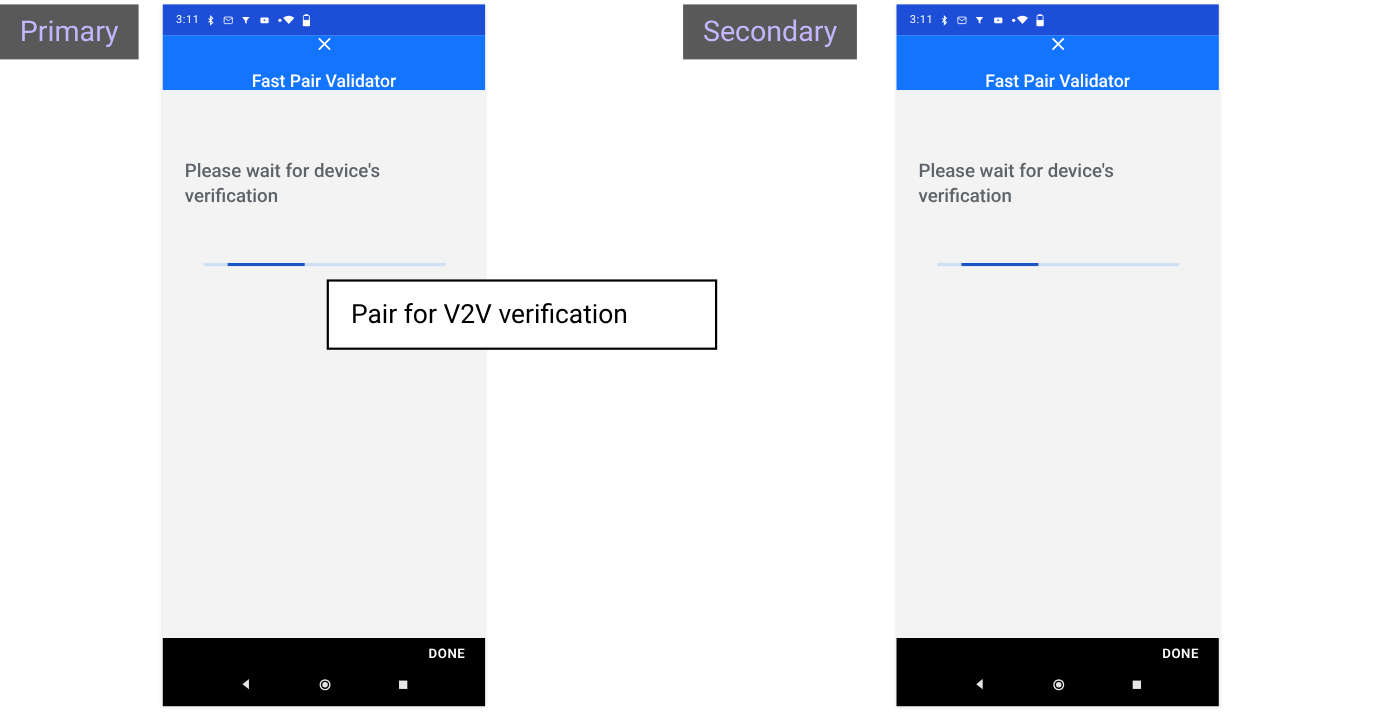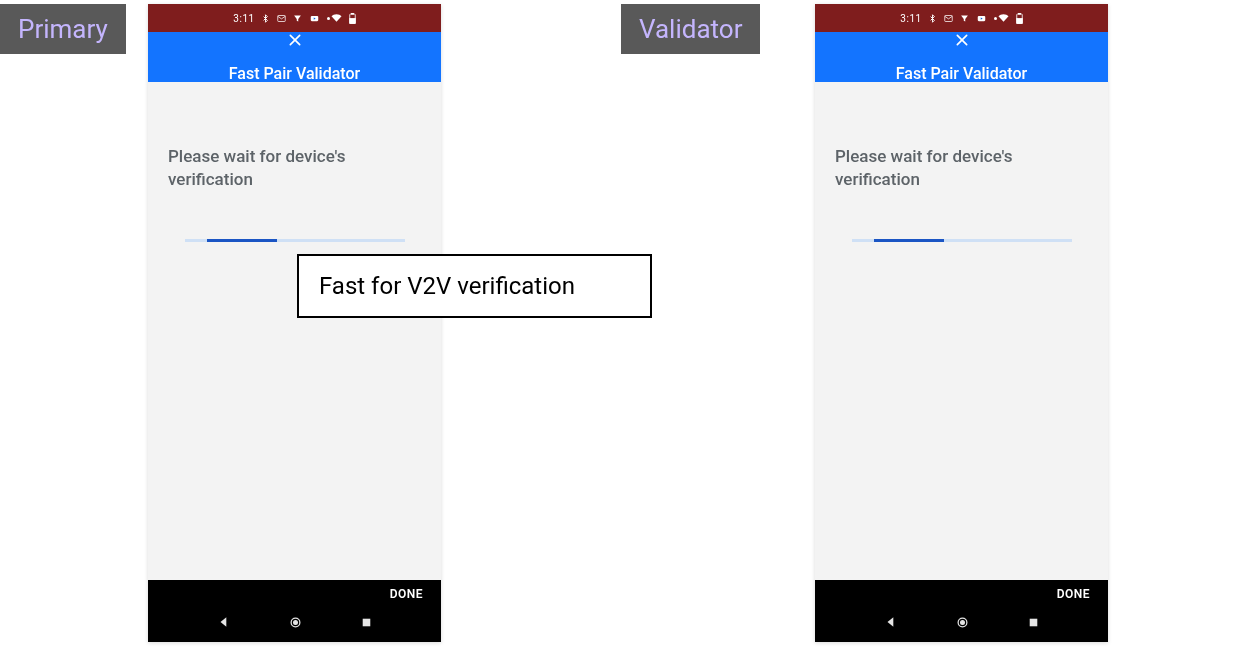--- a/index.html
+++ b/index.html
@@ -32,25 +32,25 @@
     width: 293px;
     height: 638px;
     top: 4px;
     background: #f3f3f3;
     box-shadow: 0 1px 4px rgba(0,0,0,0.15);
     display: flex;
     flex-direction: column;
   }
   .statusbar {
     height: 28px;
-    background: #7f1d1d;
+    background: #1d4ed8;
     color: #ffffff;
     display: flex;
     align-items: center;
-    justify-content: center;
+    justify-content: flex-start;
     padding: 0 12px;
     font-size: 10px;
     letter-spacing: 0.5px;
   }
   .statusbar .left, .statusbar .right {
     display: flex;
     align-items: center;
     gap: 6px;
   }
   .statusbar .ic { display:inline-flex; align-items:center; }
@@ -119,24 +119,24 @@
     justify-content: space-around;
     padding: 0 40px 6px 40px;
   }
   .navbtn { color:#e5e5e5; display:flex; align-items:center; justify-content:center; }
 </style>
 </head>
 <body>
 
 <div class="label-tag" style="left:0px; top:4px;">Primary</div>
 
-<div class="label-tag" style="left:621px; top:4px;">Validator</div>
+<div class="label-tag" style="left:621px; top:4px;">Secondary</div>
 
 <div class="callout" style="left:297px; top:254px; width:355px;">
-  <span>Fast for V2V verification</span>
+  <span>Pair for V2V verification</span>
 </div>
 
 <div class="phone" style="left:148px;">
   <div class="statusbar">
     <div class="left">
       <span>3:11</span>
       <span class="ic">
         <svg width="9" height="11" viewBox="0 0 24 24" fill="none" stroke="white" stroke-width="2.5">
             <path d="M7 7l10 10-5 5V2l5 5L7 17"></path>
           </svg>

